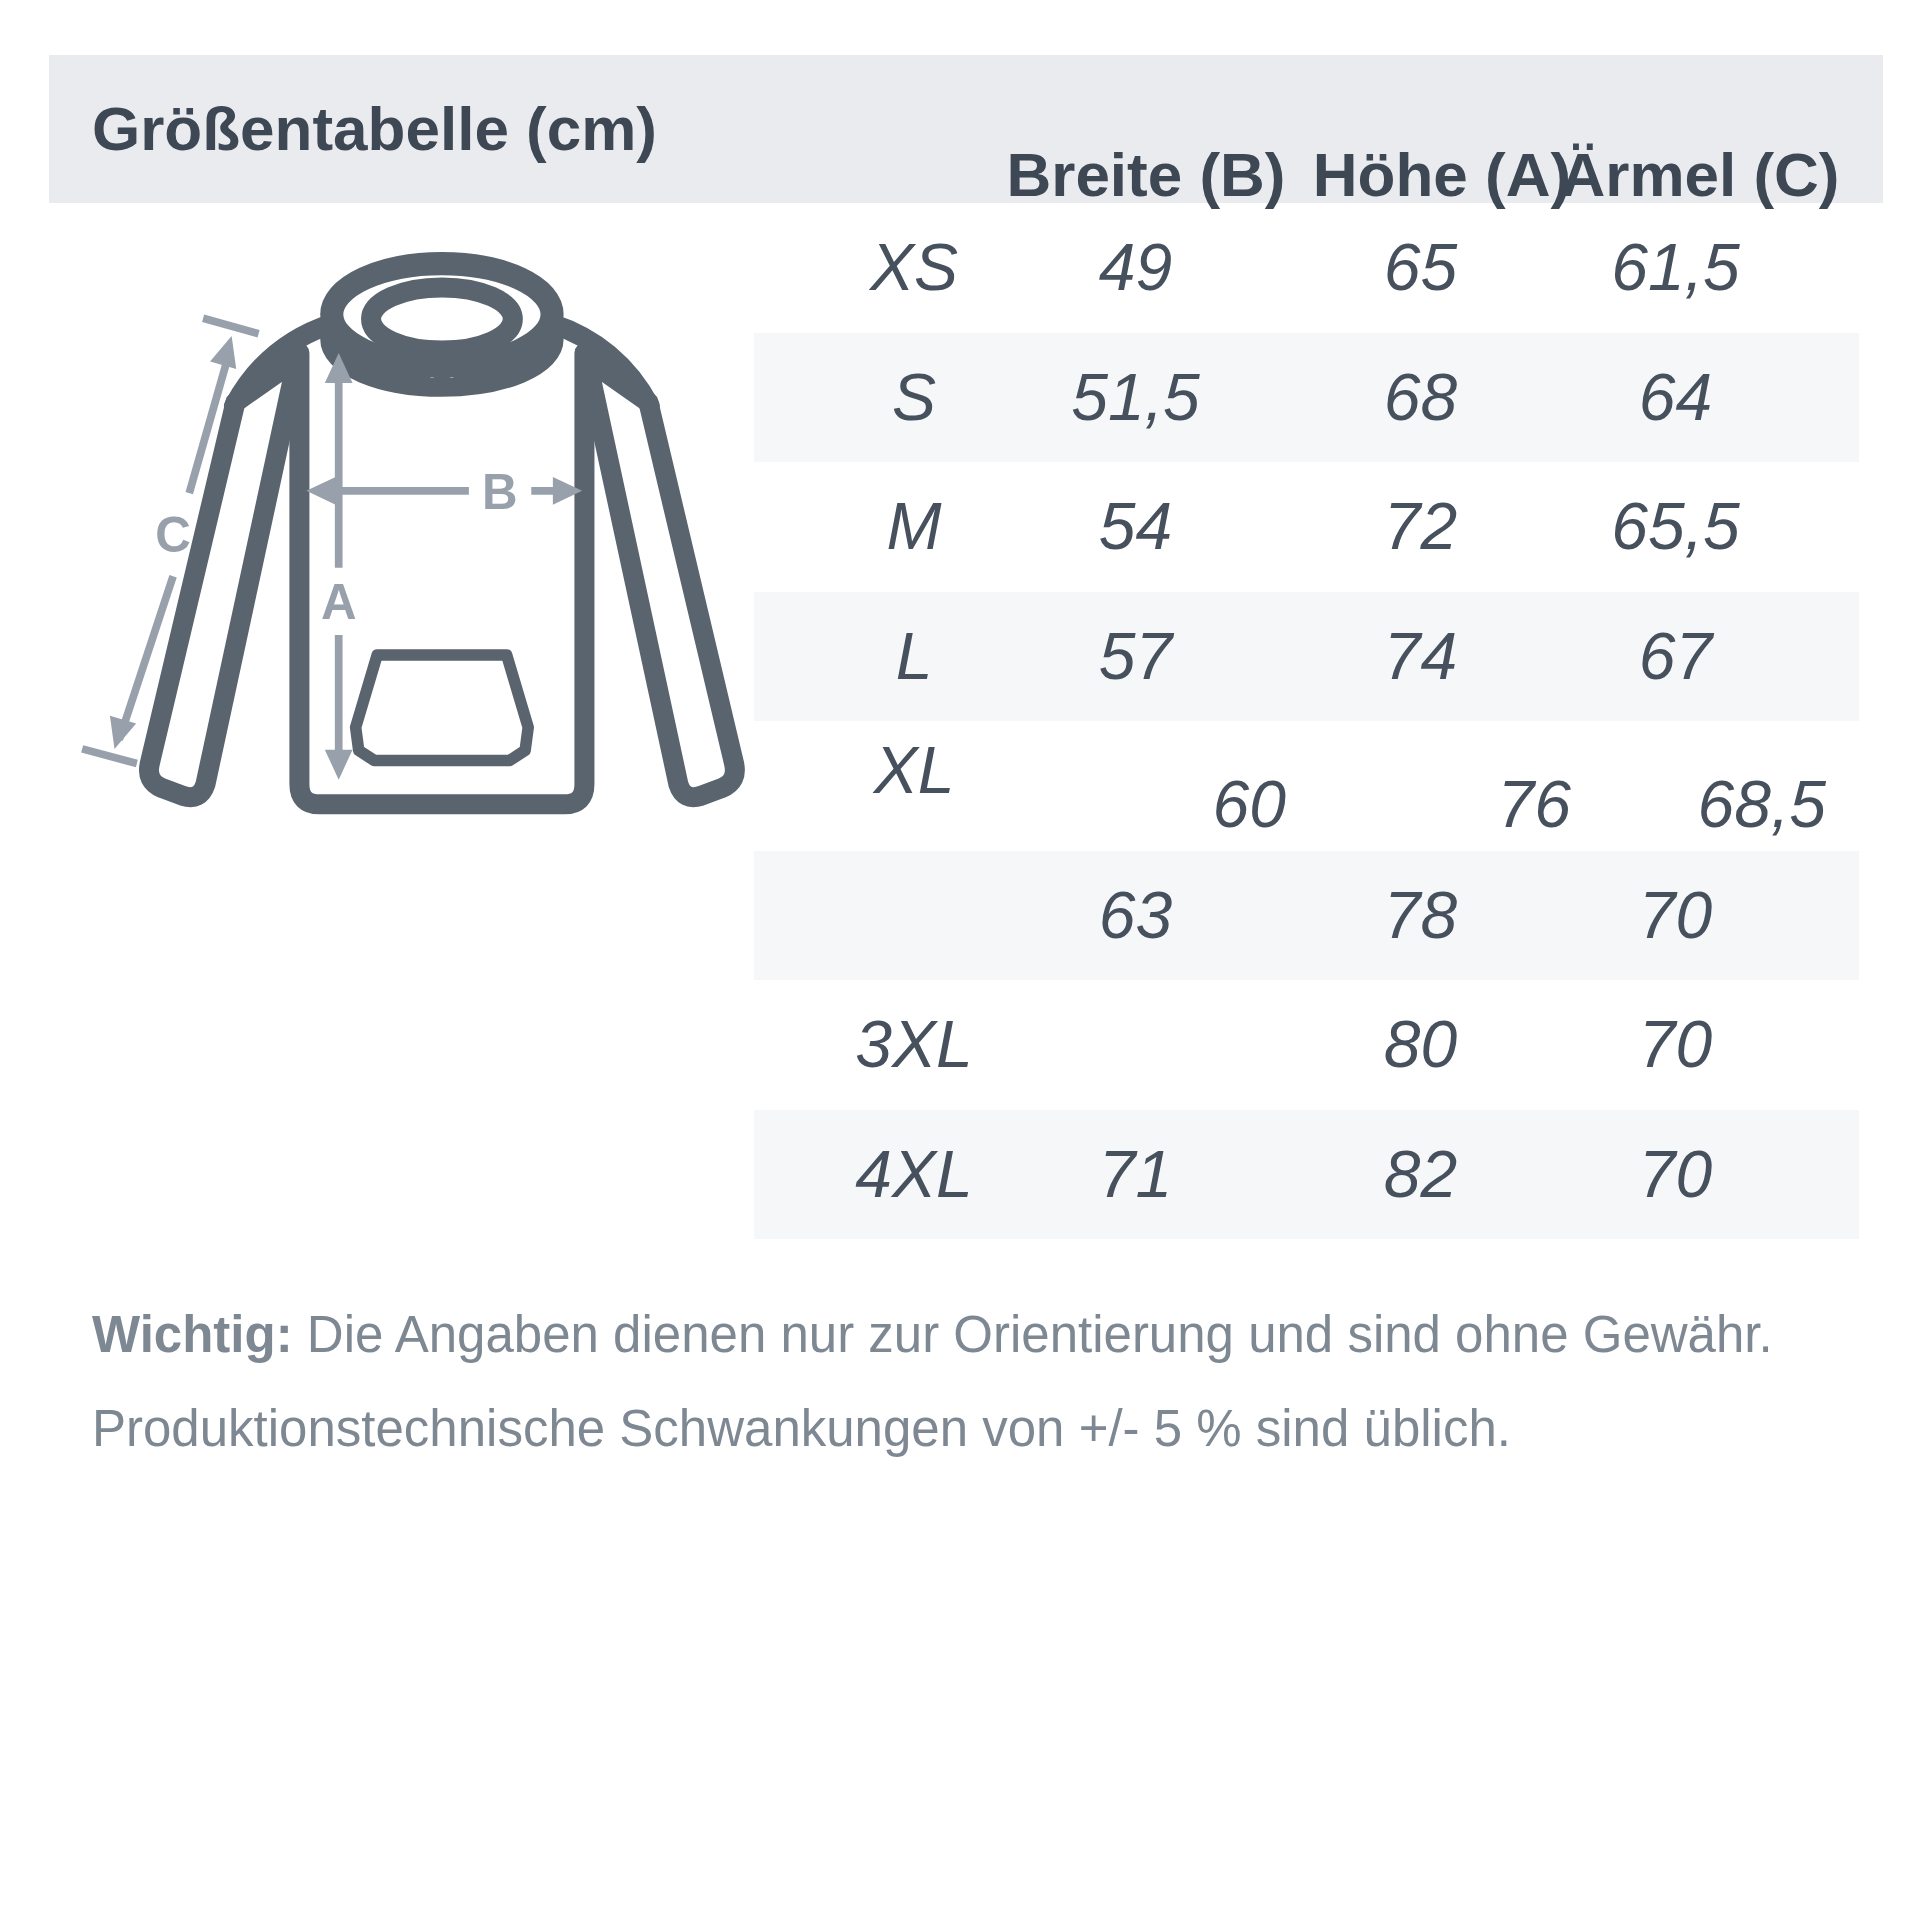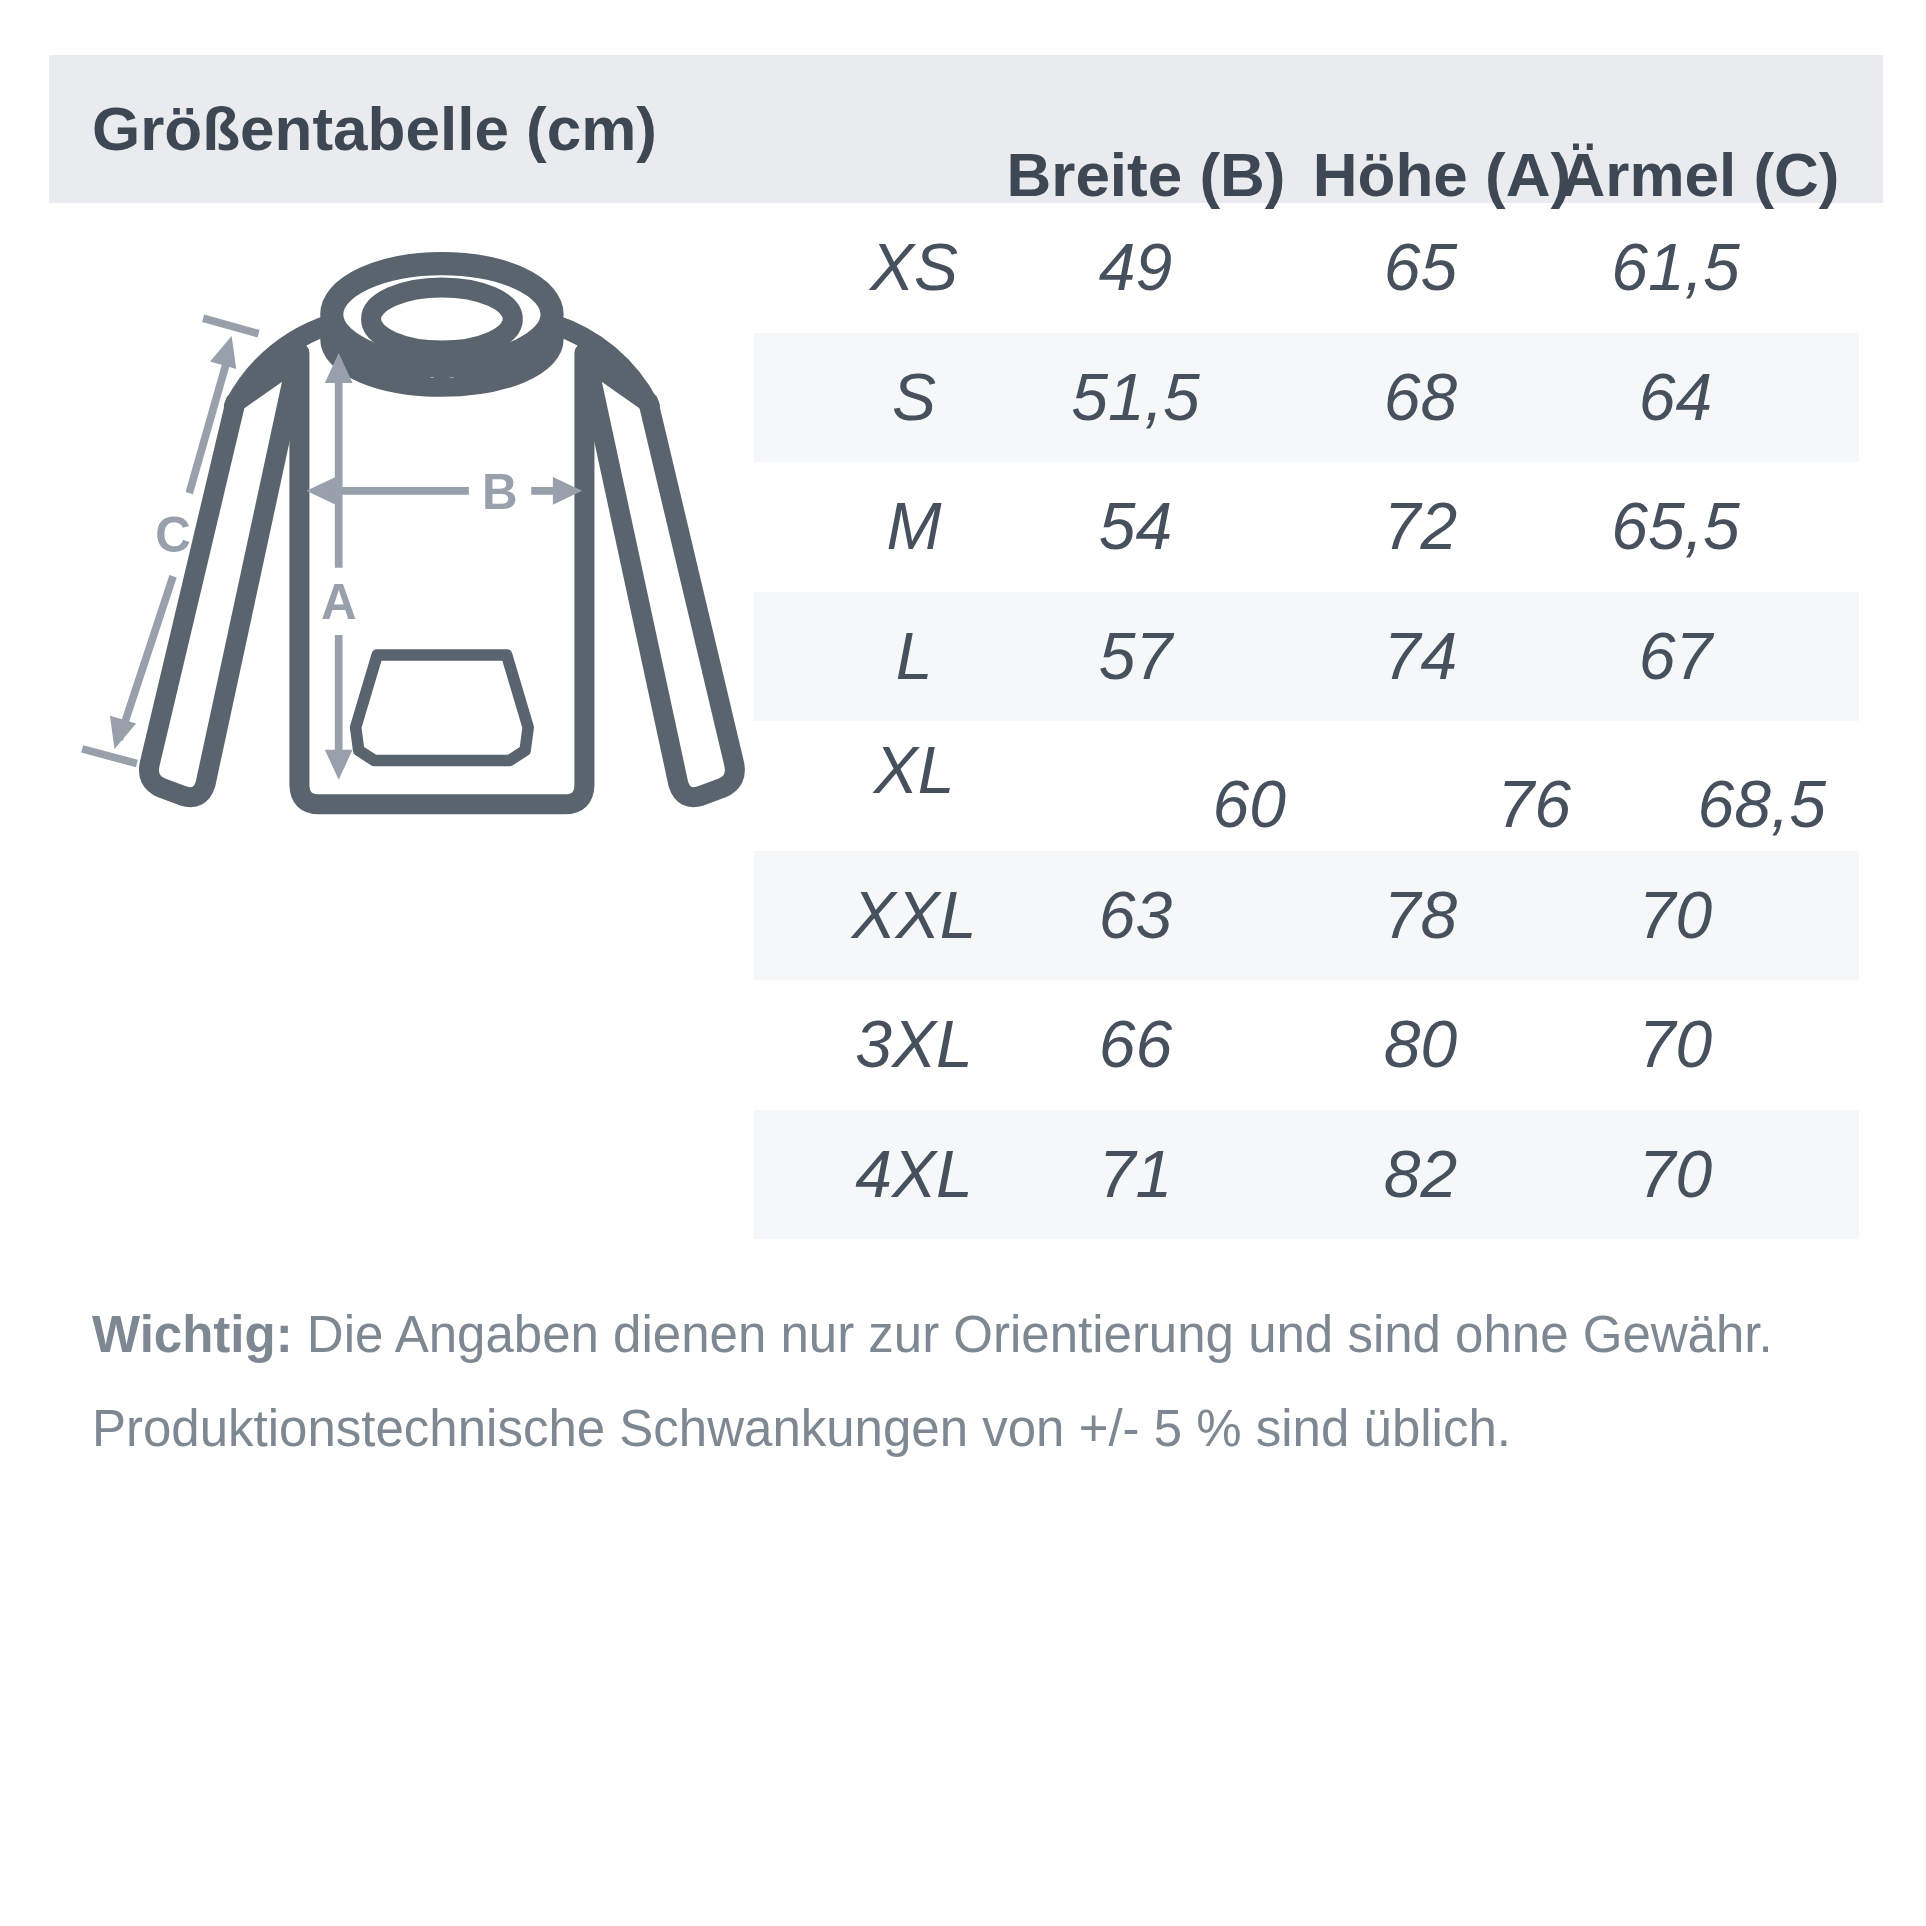--- a/index.html
+++ b/index.html
@@ -180,28 +180,26 @@
   <span class="cell c-a">74</span>
   <span class="cell c-c">67</span>
 </div>
 <div class="trow r4 row-xl">
   <span class="cell c-size">XL</span>
   <span class="cell c-b">60</span>
   <span class="cell c-a">76</span>
   <span class="cell c-c">68,5</span>
 </div>
 <div class="trow r5 stripe">
-  <span class="cell c-size">XXL</span>
   <span class="cell c-b">63</span>
   <span class="cell c-a">78</span>
   <span class="cell c-c">70</span>
 </div>
 <div class="trow r6">
   <span class="cell c-size">3XL</span>
-  <span class="cell c-b">66</span>
   <span class="cell c-a">80</span>
   <span class="cell c-c">70</span>
 </div>
 <div class="trow r7 stripe">
   <span class="cell c-size">4XL</span>
   <span class="cell c-b">71</span>
   <span class="cell c-a">82</span>
   <span class="cell c-c">70</span>
 </div>
 

